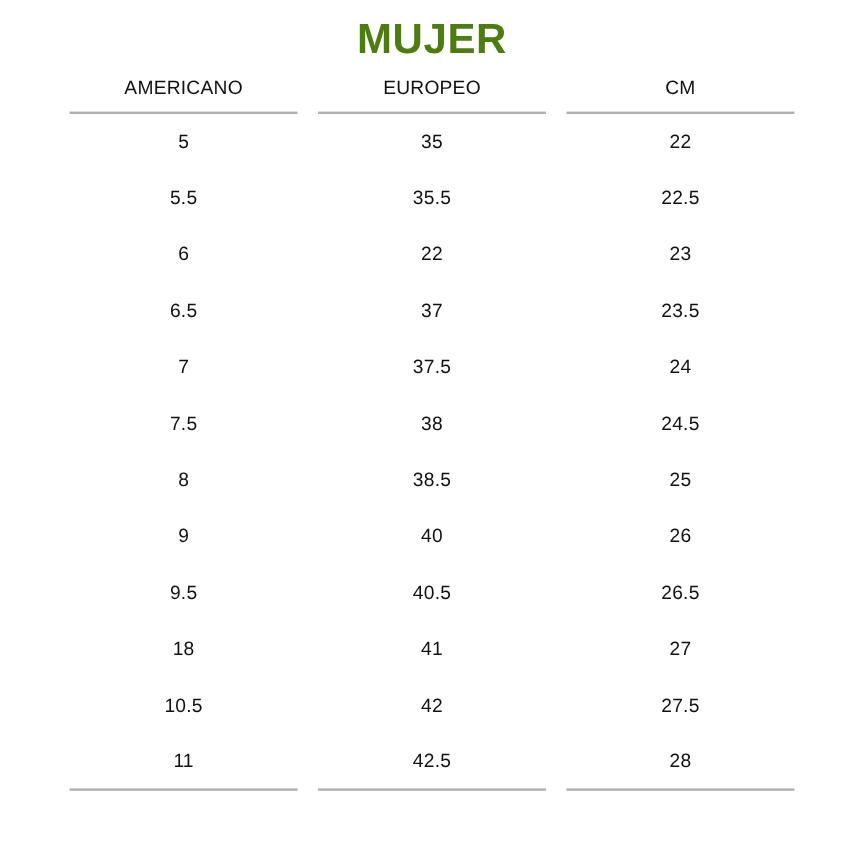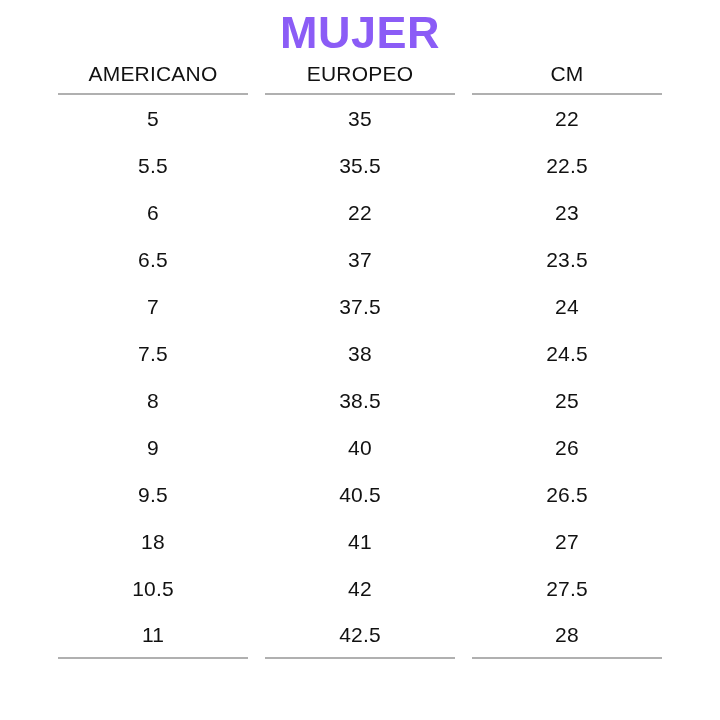--- a/index.html
+++ b/index.html
@@ -19,36 +19,36 @@
   .page {
     width: 720px;
     height: 720px;
     background: var(--bg);
   }
   .title {
     margin-top: 12px;
     height: 42px;
     line-height: 42px;
     text-align: center;
-    font-size: 45px;
+    font-size: 35px;
     font-weight: 800;
     letter-spacing: 0.5px;
-    color: #8b5cf6;
+    color: #4d7c0f;
   }
   table.size-table {
     border-collapse: separate;
     border-spacing: 17px 0;
     margin: 0 auto;
     table-layout: fixed;
   }
   .size-table th,
   .size-table td {
     width: 190px;
     text-align: center;
-    font-size: 21px;
+    font-size: 16px;
     color: var(--text);
     letter-spacing: 0.2px;
     font-weight: 400;
   }
   .size-table th {
     height: 41px;
     vertical-align: middle;
     border-bottom: 2px solid var(--line);
   }
   .size-table td {

